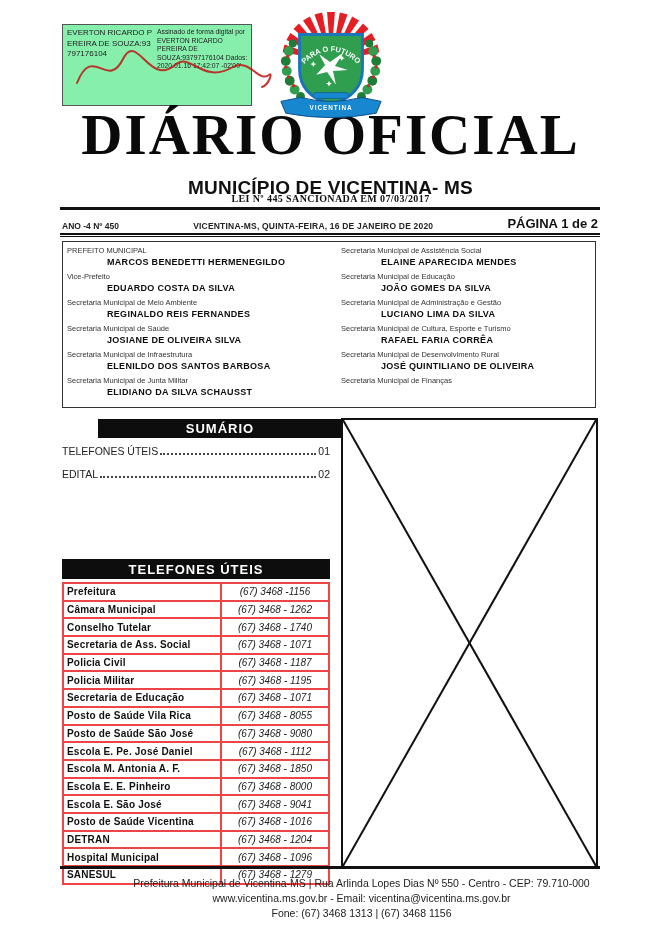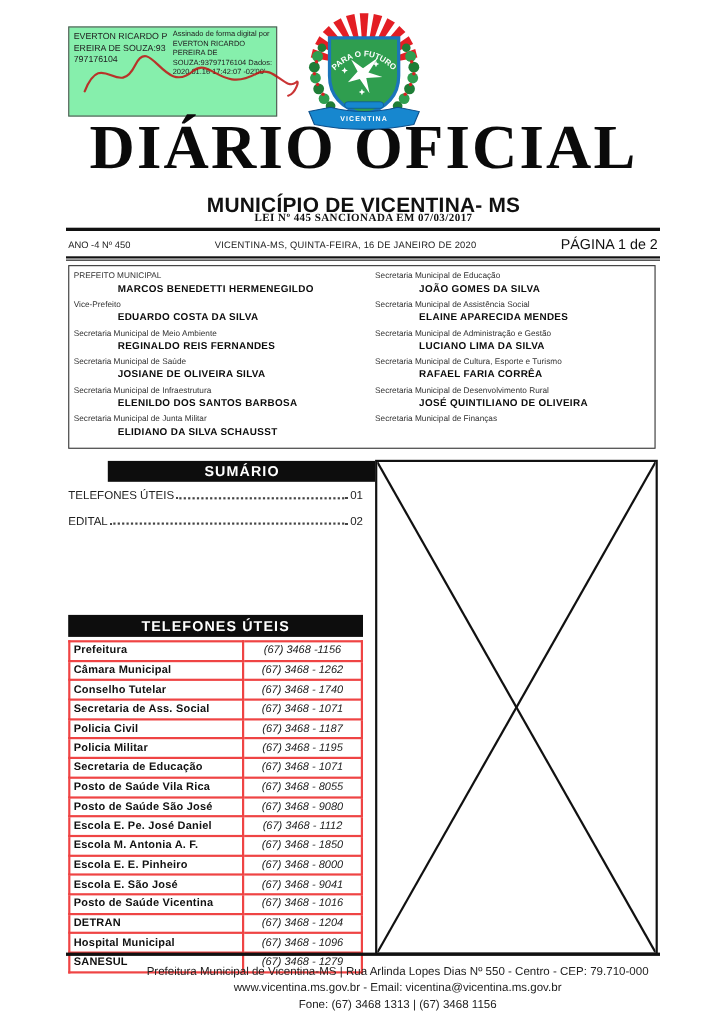--- a/index.html
+++ b/index.html
@@ -24,21 +24,21 @@
   .title { position:absolute; top:104px; left:0; width:661px; text-align:center;
     font-family:"Liberation Serif", serif; font-weight:bold; font-size:57px;
     letter-spacing:2px; line-height:62px; color:#0a0a0a; white-space:nowrap; }
   .mast-municipality { position:absolute; top:177px; left:0; width:661px; text-align:center;
     font-weight:bold; font-size:19px; letter-spacing:.2px; }
   .mast-law { position:absolute; top:193px; left:0; width:661px; text-align:center;
     font-family:"Liberation Serif", serif; font-weight:bold; font-size:10px; letter-spacing:.4px; }
 
   .rule-thick  { position:absolute; left:60px; top:207px; width:540px; height:3px; background:#111; }
   .edition-bar { position:absolute; left:62px; top:212px; width:536px; height:19px;
-    display:flex; align-items:center; justify-content:space-between; }
+    display:flex; align-items:flex-end; justify-content:space-between;font-weight:bold; }
   .ed-year { font-size:8.5px; color:#222; }
   .ed-date { font-size:8.5px; color:#222; letter-spacing:.2px; }
   .ed-page { font-size:13px; color:#111; }
   .rule-double { position:absolute; left:60px; top:233px; width:540px; height:4px;
     border-top:2px solid #111; border-bottom:1px solid #111; box-sizing:border-box; }
 
   
   .officials-box { position:absolute; left:62px; top:241px; width:534px; height:167px;
     border:1px solid #333; box-sizing:border-box; }
   .col { position:absolute; top:3px; }
@@ -189,27 +189,27 @@
     <div class="oname">ELENILDO DOS SANTOS BARBOSA</div>
   </div>
 
   <div class="entry">
     <div class="role">Secretaria Municipal de Junta Militar</div>
     <div class="oname">ELIDIANO DA SILVA SCHAUSST</div>
   </div>
 </div>
     <div class="col col-right">
   <div class="entry">
+    <div class="role">Secretaria Municipal de Assistência Social</div>
+    <div class="oname">ELAINE APARECIDA MENDES</div>
+  </div>
+
+  <div class="entry">
     <div class="role">Secretaria Municipal de Educação</div>
     <div class="oname">JOÃO GOMES DA SILVA</div>
-  </div>
-
-  <div class="entry">
-    <div class="role">Secretaria Municipal de Assistência Social</div>
-    <div class="oname">ELAINE APARECIDA MENDES</div>
   </div>
 
   <div class="entry">
     <div class="role">Secretaria Municipal de Administração e Gestão</div>
     <div class="oname">LUCIANO LIMA DA SILVA</div>
   </div>
 
   <div class="entry">
     <div class="role">Secretaria Municipal de Cultura, Esporte e Turismo</div>
     <div class="oname">RAFAEL FARIA CORRÊA</div>

